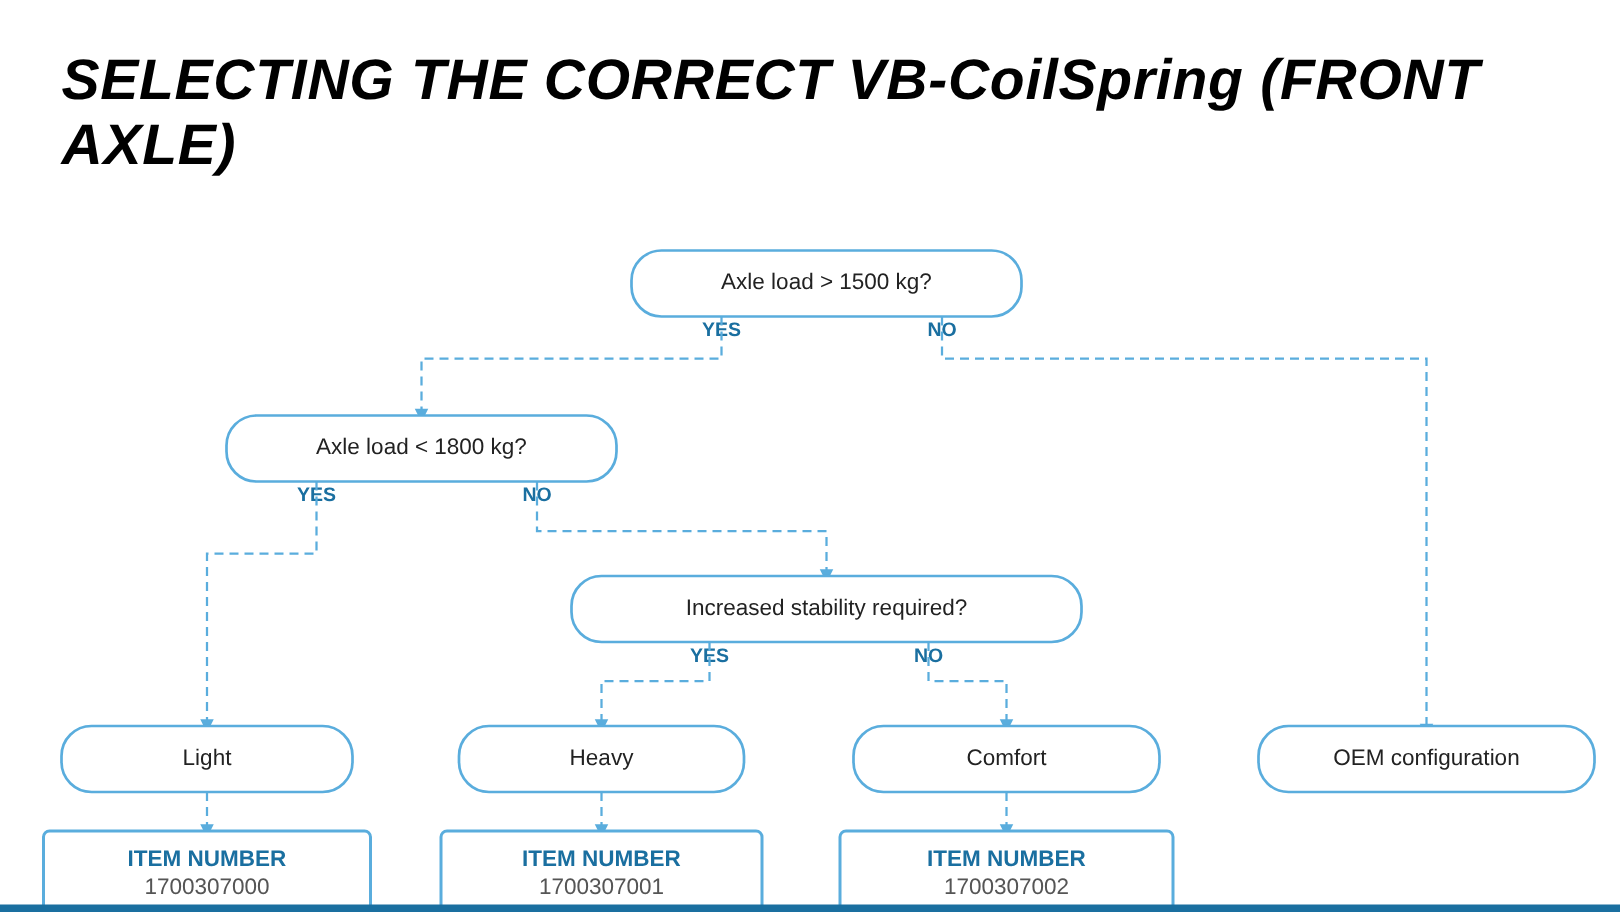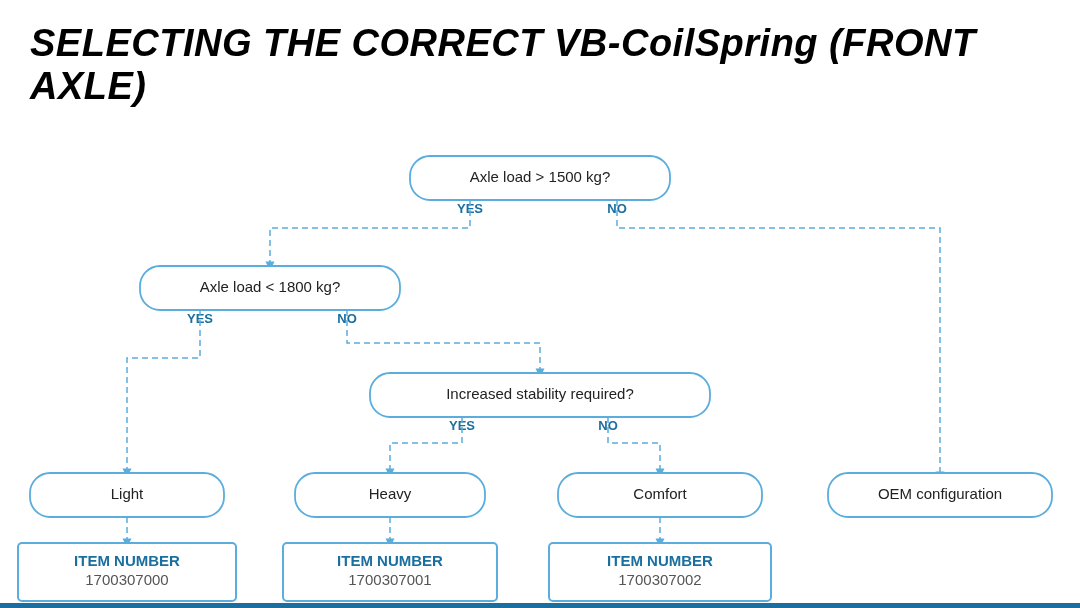--- a/index.html
+++ b/index.html
@@ -9,21 +9,21 @@
       height: 608px;
       font-family: Arial, sans-serif;
       overflow: hidden;
       position: relative;
     }
 
     .page {
       width: 1080px;
       height: 608px;
       background: #fff;
-      padding: 0;
+      padding: 11px;
       position: relative;
     }
 
     .main-title {
       font-size: 38px;
       font-weight: 900;
       color: #000;
       text-align: left;
       padding: 22px 30px 10px 30px;
       font-style: italic;

